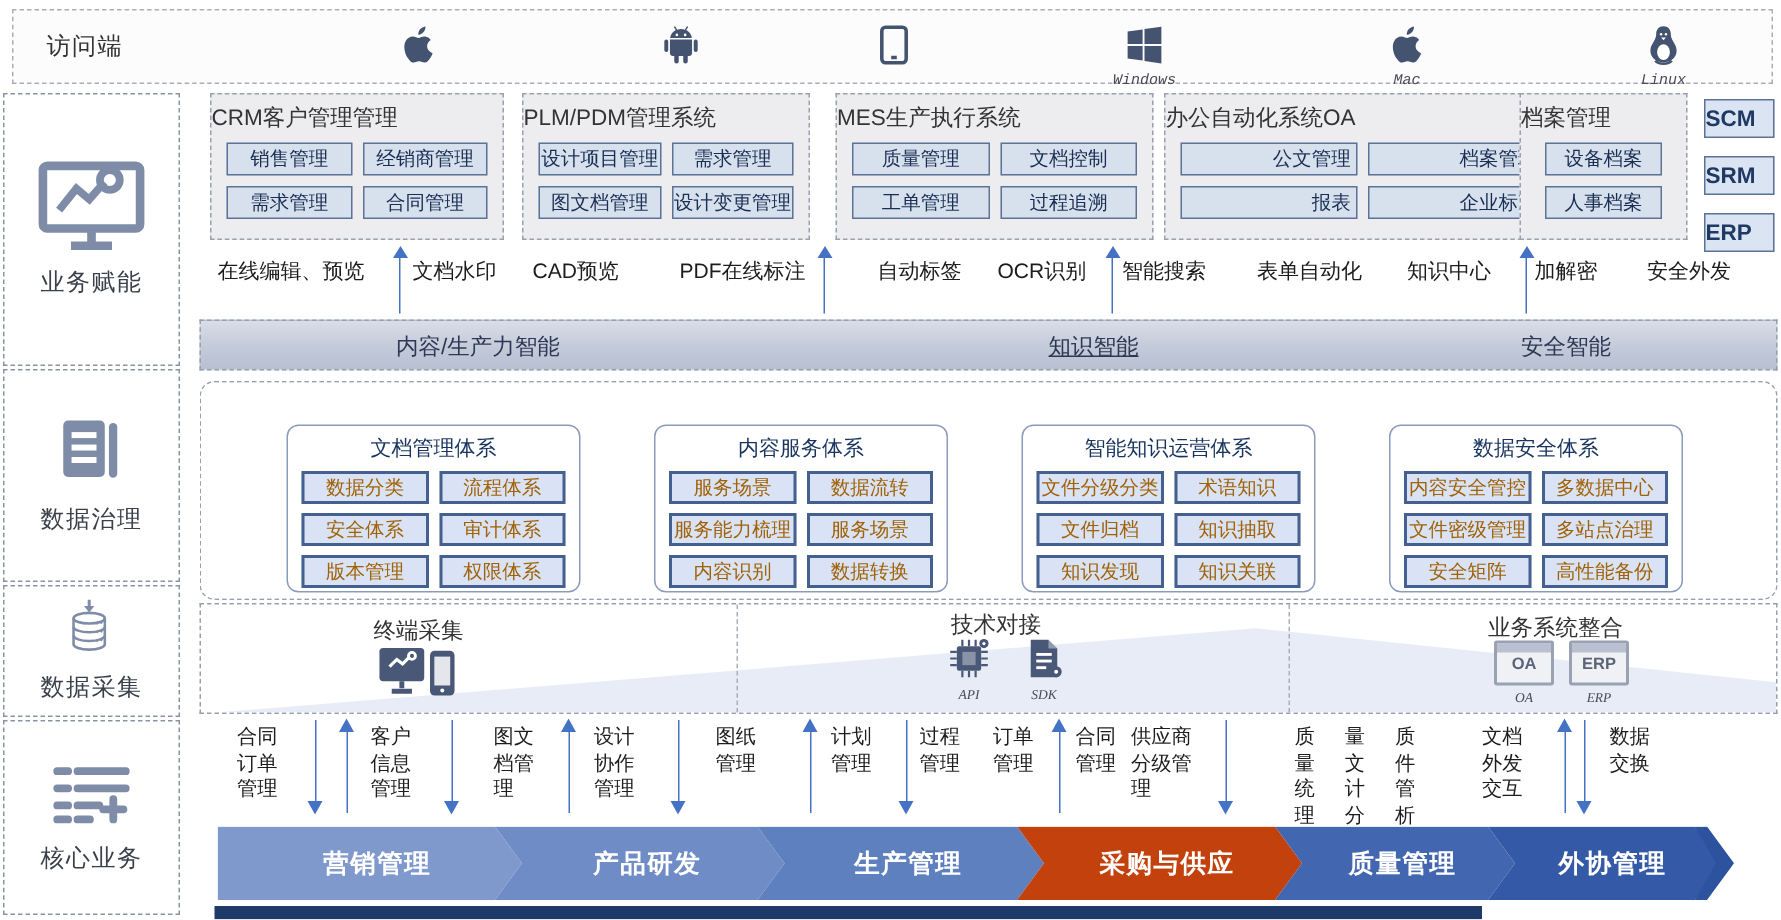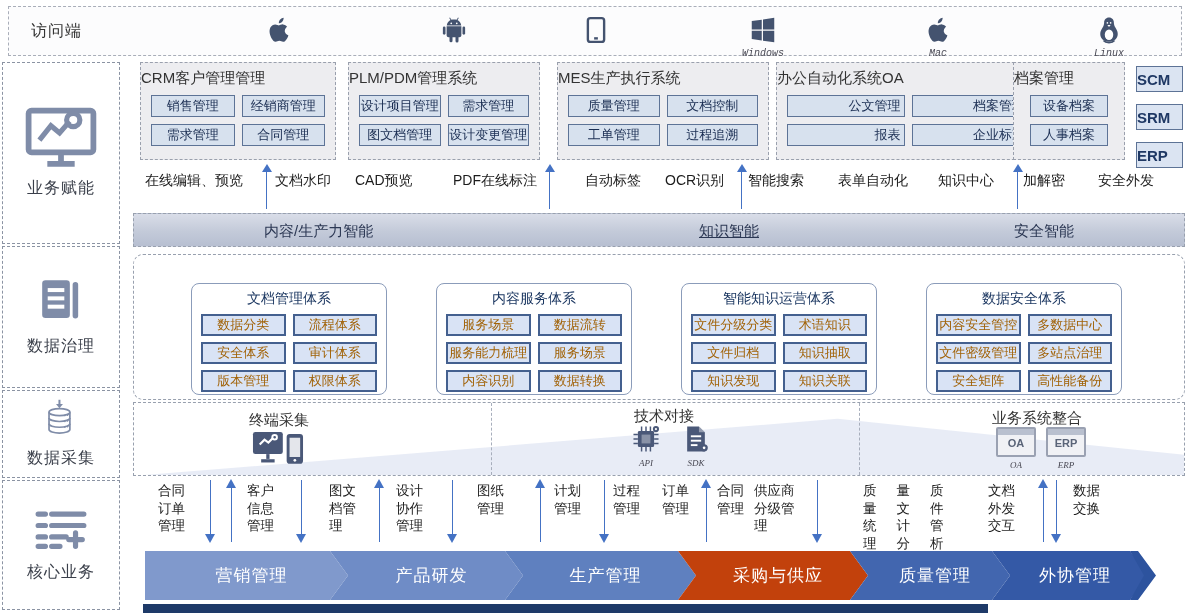--- a/index.html
+++ b/index.html
@@ -65,21 +65,21 @@
   .flow-ar{position:absolute;top:2px;width:11px;height:62px;}
   .flow-ar .stem{position:absolute;left:4.6px;width:0;border-left:1.6px solid var(--blue);}
   .flow-ar.up .stem{top:5px;bottom:0;}
   .flow-ar.down .stem{top:0;bottom:5px;}
   .flow-ar .head{position:absolute;left:0;width:0;height:0;border:5px solid transparent;}
   .flow-ar.up .head{top:-1px;border-top:0;border-bottom:9px solid var(--blue);}
   .flow-ar.down .head{bottom:-1px;border-bottom:0;border-top:9px solid var(--blue);}
   
   #chevband{left:140px;top:551px;width:1047px;height:49px;}
   .chev{position:absolute;top:0;height:49px;display:flex;align-items:center;justify-content:center;}
-  .chev span{color:#fff;font-size:17px;font-weight:400;letter-spacing:1px;white-space:nowrap;padding-left:10px;}
+  .chev span{color:#fff;font-size:17px;font-weight:700;letter-spacing:1px;white-space:nowrap;padding-left:10px;}
   #bottombar{left:143px;top:604px;width:845px;height:9px;}
 </style>
 </head>
 <body>
 
 <div id="root">
   <div id="accessbar" class="abs">
     <span class="bar-label">访问端</span>
   <div class="platform" style="left: 243px;"><span class="icon"><svg viewBox="0 0 24 24" fill="currentColor">
             <path d="M14.7 5.1c.6-.8 1.1-1.9 1-3-1 .1-2.1.7-2.8 1.5-.6.7-1.2 1.8-1 2.9 1.1.1 2.1-.6 2.8-1.4z"></path>

